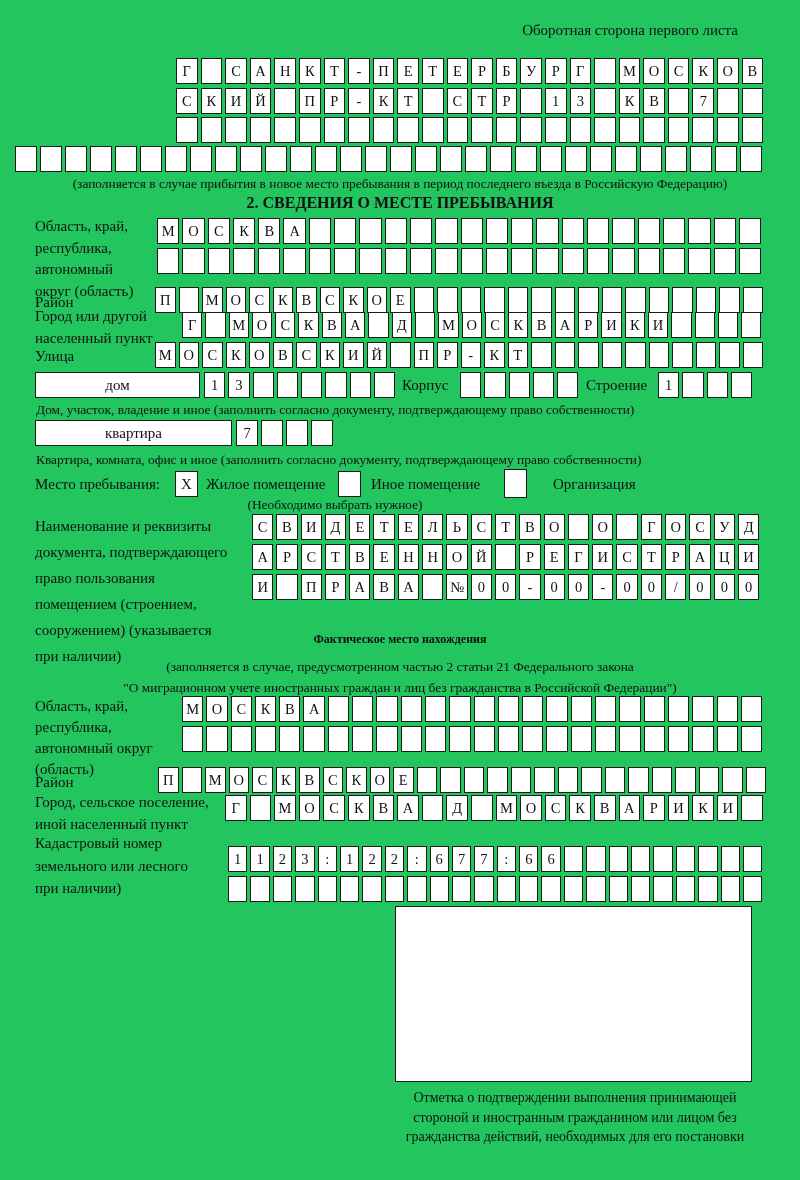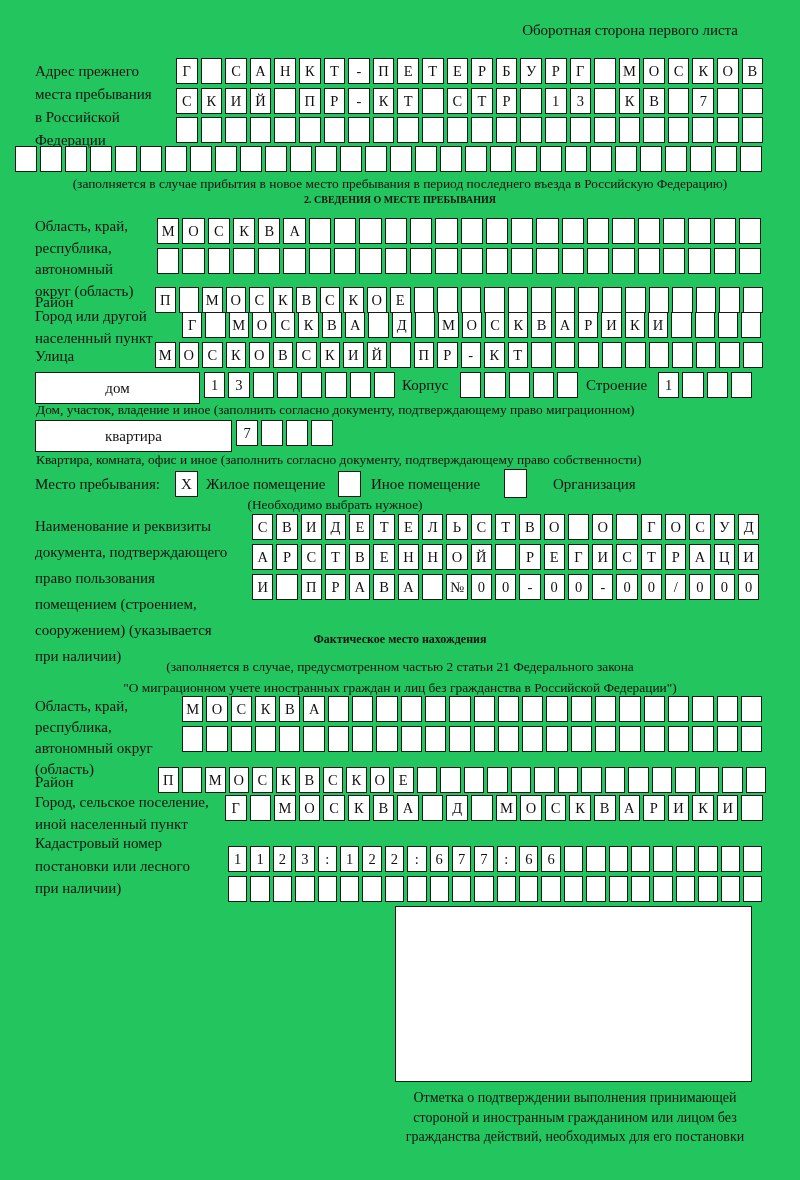--- a/index.html
+++ b/index.html
@@ -12,42 +12,36 @@
   .cell{box-sizing:border-box;flex:0 0 auto;width:22px;height:26px;border:1.6px solid #1a1a1a;
         display:flex;align-items:center;justify-content:center;
         font-size:14.5px;line-height:1;background:#fff;}
   .p246 .cell{width:21.6px;}
   .p25  .cell{width:22px;}
   .p253 .cell{width:22.3px;}
   .p235 .cell{width:20.5px;}
   .p233 .cell{width:20.3px;}
   .p243 .cell{width:21.3px;}
   .p224 .cell{width:19.4px;}
-  .widebox{box-sizing:border-box;border:1.6px solid #1a1a1a;height:32px;
+  .widebox{box-sizing:border-box;border:1.6px solid #1a1a1a;height:26px;
            display:flex;align-items:center;justify-content:center;font-size:15px;background:#fff;}
   .caption{font-size:13.4px;color:#111;}
   .center{width:800px;text-align:center;}
-  .title{font-weight:bold;font-size:10px;}
+  .title{font-weight:bold;font-size:16px;}
   .cb{box-sizing:border-box;width:23px;height:26px;border:1.6px solid #1a1a1a;
       display:flex;align-items:center;justify-content:center;font-size:15px;background:#fff;}
   .stampbox{box-sizing:border-box;border:1.7px solid #1a1a1a;background:#fff;}
 </style>
 </head>
 <body>
 
 <div id="page">
 
   <div class="abs lbl" style="top:20px;right:62px;">Оборотная сторона первого листа</div>
 
-  <div class="abs lbl-lg" style="left:35px;top:60px;width:150px;">
-      <div>Адрес прежнего</div>
-      <div>места пребывания</div>
-      <div>в Российской</div>
-      <div>Федерации</div>
-    </div>
   <div class="cellrow p246" style="left:176px;top:58px;">
       <span class="cell">Г</span>
       <span class="cell"></span>
       <span class="cell">С</span>
       <span class="cell">А</span>
       <span class="cell">Н</span>
       <span class="cell">К</span>
       <span class="cell">Т</span>
       <span class="cell">-</span>
       <span class="cell">П</span>
@@ -325,21 +319,21 @@
       <span class="cell"></span>
       <span class="cell"></span>
     </div>
   <div class="abs lbl" style="left:586px;top:375px;">Строение</div>
   <div class="cellrow p243" style="left:658px;top:372px;">
       <span class="cell">1</span>
       <span class="cell"></span>
       <span class="cell"></span>
       <span class="cell"></span>
     </div>
-  <div class="abs caption" style="left:36px;top:402px;">Дом, участок, владение и иное (заполнить согласно документу, подтверждающему право миграционном)</div>
+  <div class="abs caption" style="left:36px;top:402px;">Дом, участок, владение и иное (заполнить согласно документу, подтверждающему право собственности)</div>
 
   <div class="abs widebox" style="left:35px;top:420px;width:197px;">квартира</div>
   <div class="cellrow p25" style="left:236px;top:420px;">
       <span class="cell">7</span>
       <span class="cell"></span>
       <span class="cell"></span>
       <span class="cell"></span>
     </div>
   <div class="abs caption" style="left:36px;top:452px;">Квартира, комната, офис и иное (заполнить согласно документу, подтверждающему право собственности)</div>
 
@@ -549,21 +543,21 @@
       <span class="cell">А</span>
       <span class="cell">Р</span>
       <span class="cell">И</span>
       <span class="cell">К</span>
       <span class="cell">И</span>
       <span class="cell"></span>
     </div>
 
   <div class="abs lbl" style="left:35px;top:832px;width:190px;line-height:22.5px;">
       <div>Кадастровый номер</div>
-      <div>постановки или лесного</div>
+      <div>земельного или лесного</div>
       <div>при наличии)</div>
     </div>
   <div class="cellrow p224" style="left:228px;top:846px;">
       <span class="cell">1</span>
       <span class="cell">1</span>
       <span class="cell">2</span>
       <span class="cell">3</span>
       <span class="cell">:</span>
       <span class="cell">1</span>
       <span class="cell">2</span>

